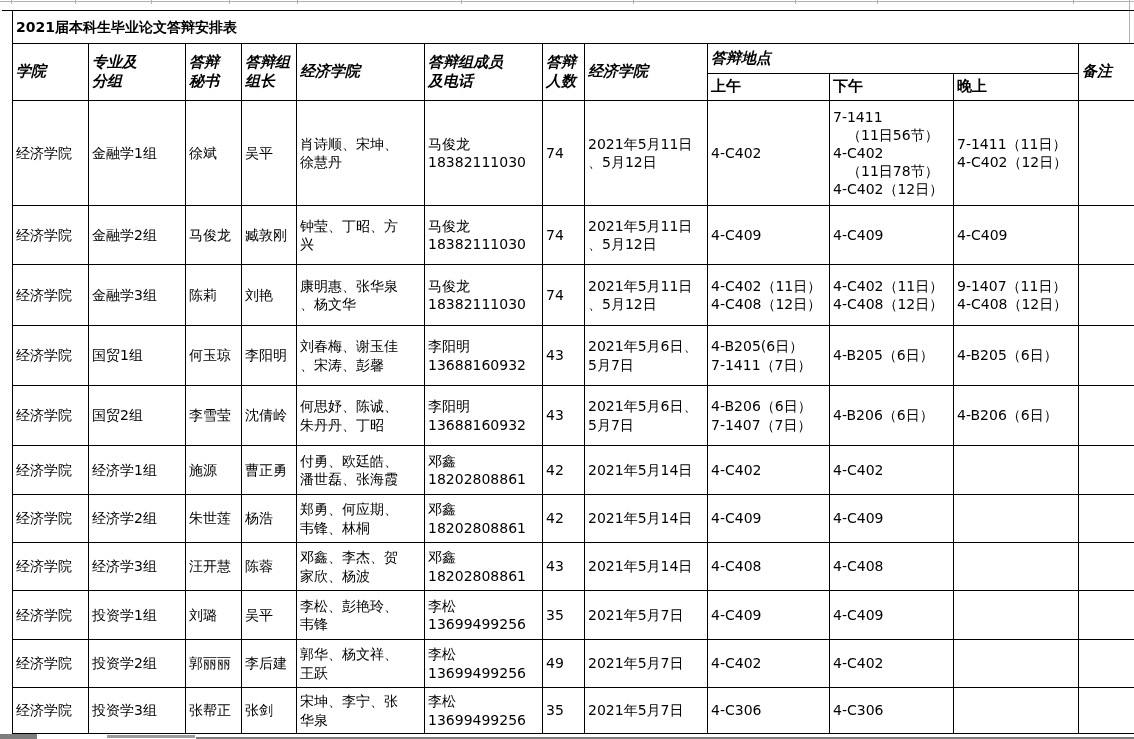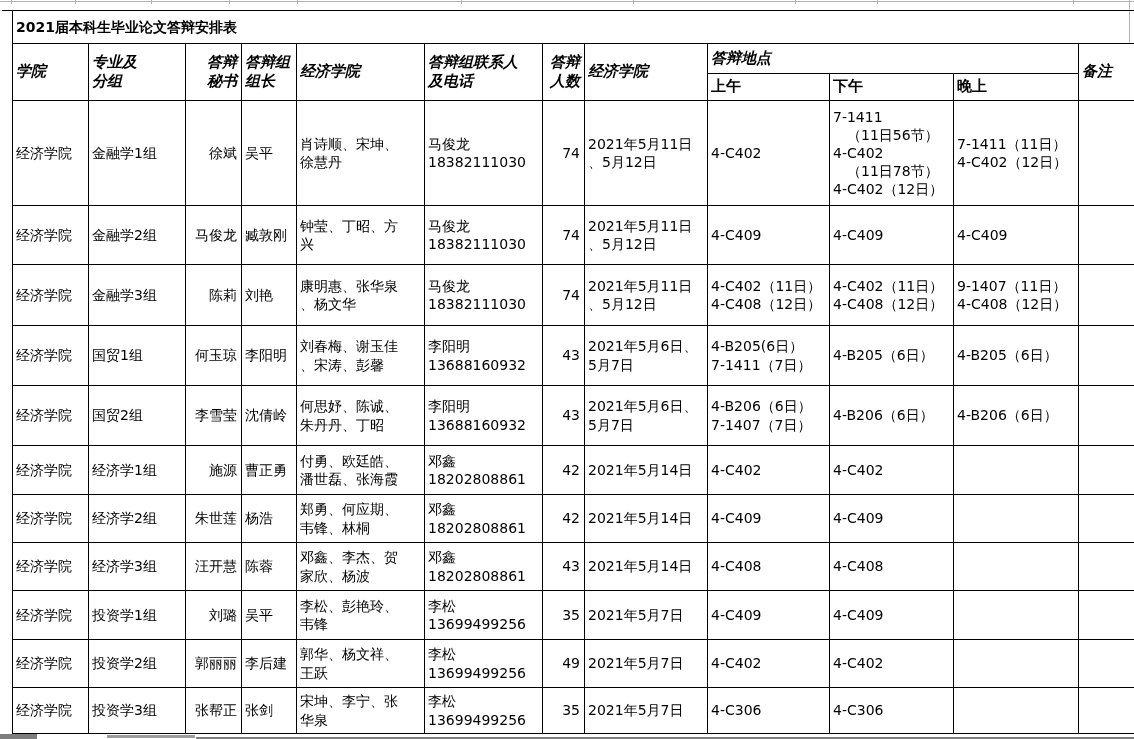--- a/index.html
+++ b/index.html
@@ -15,21 +15,21 @@
     border:1px solid #000;
     vertical-align:middle;
     padding:1px 4px 1px 3px;
     font-size:14px;
     line-height:1.3;
     white-space:pre-line;
     overflow:hidden;
     text-align:left;
   }
   .tbl th{font-weight:bold;font-size:15px;}
-  .tbl .c{text-align:right;}
+  .tbl .c{text-align:left;}
   .title-cell{
     border:none;border-left:1px solid #000;
     text-align:center;font-weight:bold;font-size:22px;
     padding:0;white-space:nowrap;
   }
   
   .gl{position:absolute;background:#b2b2b2;}
   .bl{position:absolute;background:#000;}
   .frag-dark{position:absolute;background:#7d7d7d;}
   .frag-mid{position:absolute;background:#9c9c9c;}
@@ -75,21 +75,21 @@
       </tr>
       <tr style="height:30px;font-style:italic;">
         <th rowspan="2">学院</th>
         <th rowspan="2">专业及
 分组</th>
         <th rowspan="2" class="c">答辩
 秘书</th>
         <th rowspan="2">答辩组
 组长</th>
         <th rowspan="2">经济学院</th>
-        <th rowspan="2">答辩组联系人
+        <th rowspan="2">答辩组成员
 及电话</th>
         <th rowspan="2" class="c">答辩
 人数</th>
         <th rowspan="2">经济学院</th>
         <th colspan="3">答辩地点</th>
         <th rowspan="2">备注</th>
       </tr>
       <tr style="height:27px;">
         <th>上午</th>
         <th>下午</th>

